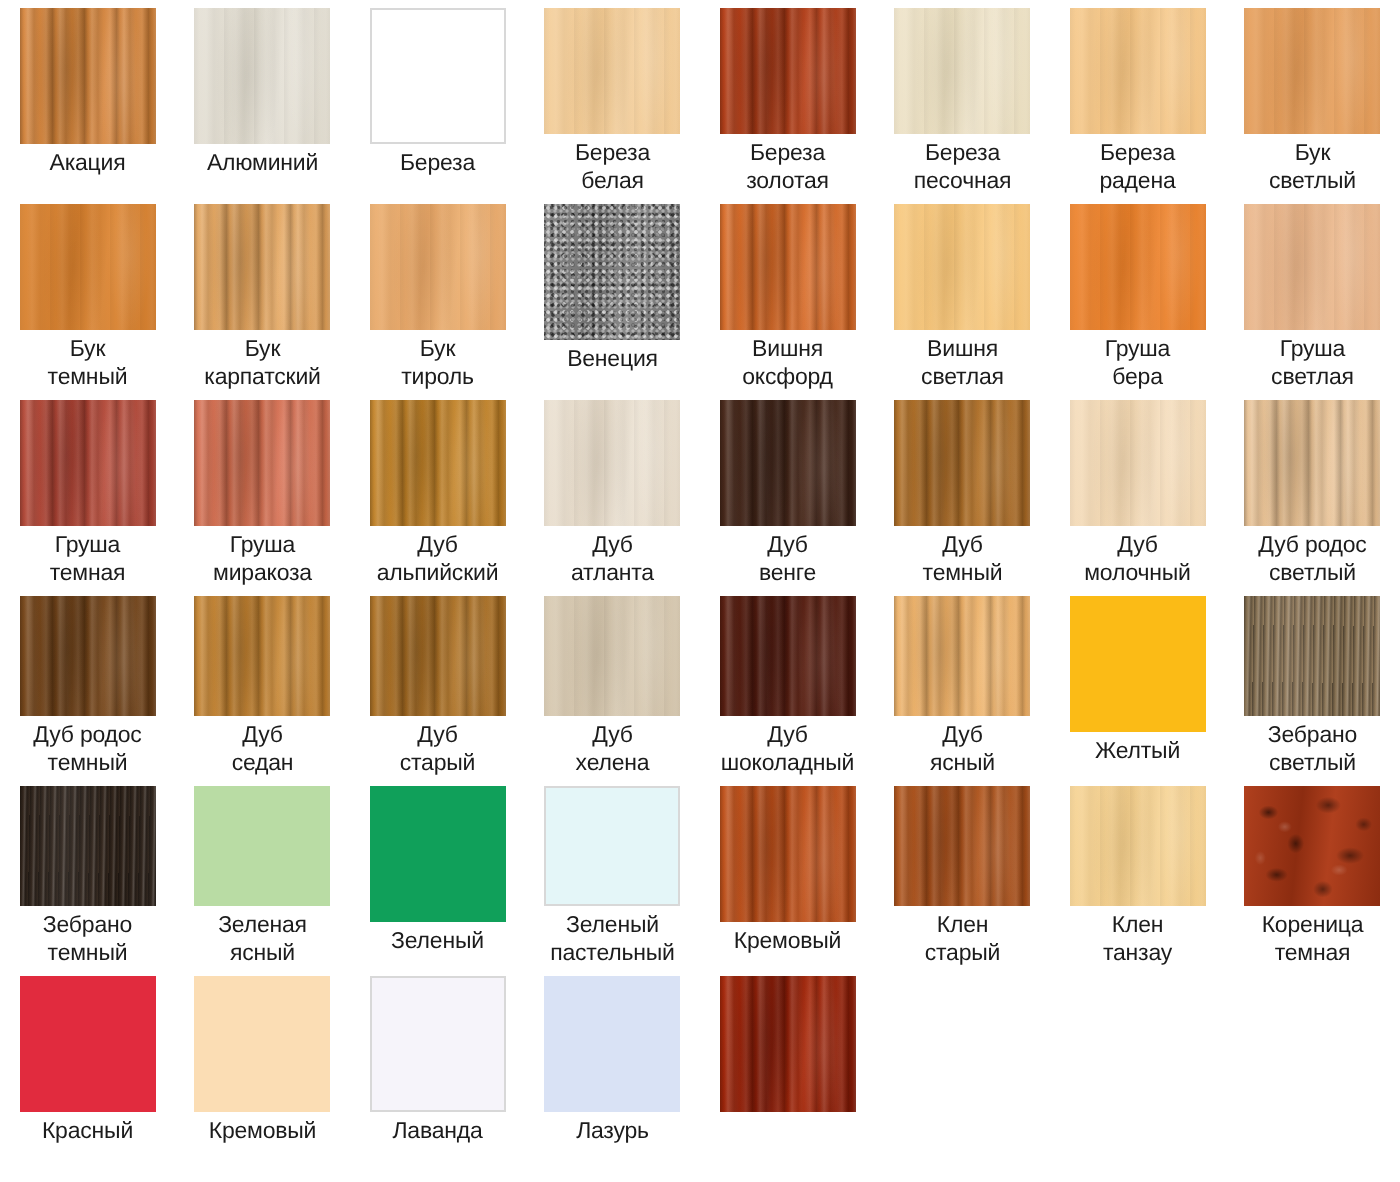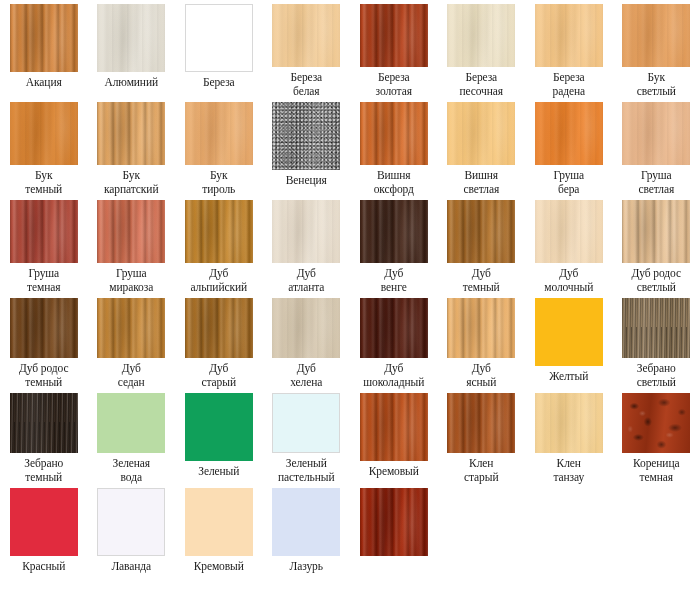--- a/index.html
+++ b/index.html
@@ -47,21 +47,21 @@
     border: 1px solid #d8d8d8;
   }
 
   .swatch-label {
     margin-top: 4px;
     width: 86px;
     text-align: center;
     font-size: 11.5px;
     line-height: 13.5px;
     color: #1c1c1c;
-    font-family: Liberation Serif, serif;
+    font-family: Liberation Sans, sans-serif;
     white-space: pre-line;
     letter-spacing: -0.1px;
   }
 
   
   .grain-v::before,
   .grain-v::after {
     content: "";
     position: absolute;
     inset: 0;
@@ -356,21 +356,21 @@
 светлый</div>
     </div>
     <div class="swatch-cell">
       <div class="swatch-chip zebrano" style="background: linear-gradient(96deg, rgb(58, 43, 32) 0%, rgb(37, 26, 18) 40%, rgb(58, 43, 32) 62%, rgb(37, 26, 18) 100%);"></div>
       <div class="swatch-label">Зебрано
 темный</div>
     </div>
     <div class="swatch-cell">
       <div class="swatch-chip plain" style="background: rgb(185, 220, 164);"></div>
       <div class="swatch-label">Зеленая
-вода</div>
+ясный</div>
     </div>
     <div class="swatch-cell">
       <div class="swatch-chip plain" style="background: rgb(16, 160, 90);"></div>
       <div class="swatch-label">Зеленый</div>
     </div>
     <div class="swatch-cell">
       <div class="swatch-chip plain bordered" style="background: rgb(228, 246, 248);"></div>
       <div class="swatch-label">Зеленый
 пастельный</div>
     </div>
@@ -391,27 +391,27 @@
     <div class="swatch-cell">
       <div class="swatch-chip burl" style="background: linear-gradient(96deg, rgb(176, 64, 30) 0%, rgb(140, 44, 16) 40%, rgb(176, 64, 30) 62%, rgb(140, 44, 16) 100%);"></div>
       <div class="swatch-label">Кореница
 темная</div>
     </div>
     <div class="swatch-cell">
       <div class="swatch-chip plain" style="background: rgb(225, 43, 62);"></div>
       <div class="swatch-label">Красный</div>
     </div>
     <div class="swatch-cell">
+      <div class="swatch-chip plain" style="background: rgb(251, 221, 180);"></div>
+      <div class="swatch-label">Кремовый</div>
+    </div>
+    <div class="swatch-cell">
       <div class="swatch-chip plain bordered" style="background: rgb(246, 244, 250);"></div>
       <div class="swatch-label">Лаванда</div>
     </div>
     <div class="swatch-cell">
-      <div class="swatch-chip plain" style="background: rgb(251, 221, 180);"></div>
-      <div class="swatch-label">Кремовый</div>
-    </div>
-    <div class="swatch-cell">
       <div class="swatch-chip plain" style="background: rgb(217, 226, 245);"></div>
       <div class="swatch-label">Лазурь</div>
     </div>
     <div class="swatch-cell">
       <div class="swatch-chip grain-v grain-strong" style="background: linear-gradient(96deg, rgb(168, 42, 12) 0%, rgb(122, 22, 4) 40%, rgb(168, 42, 12) 62%, rgb(122, 22, 4) 100%);"></div>
     </div>
   </div>
 
 </body></html>

